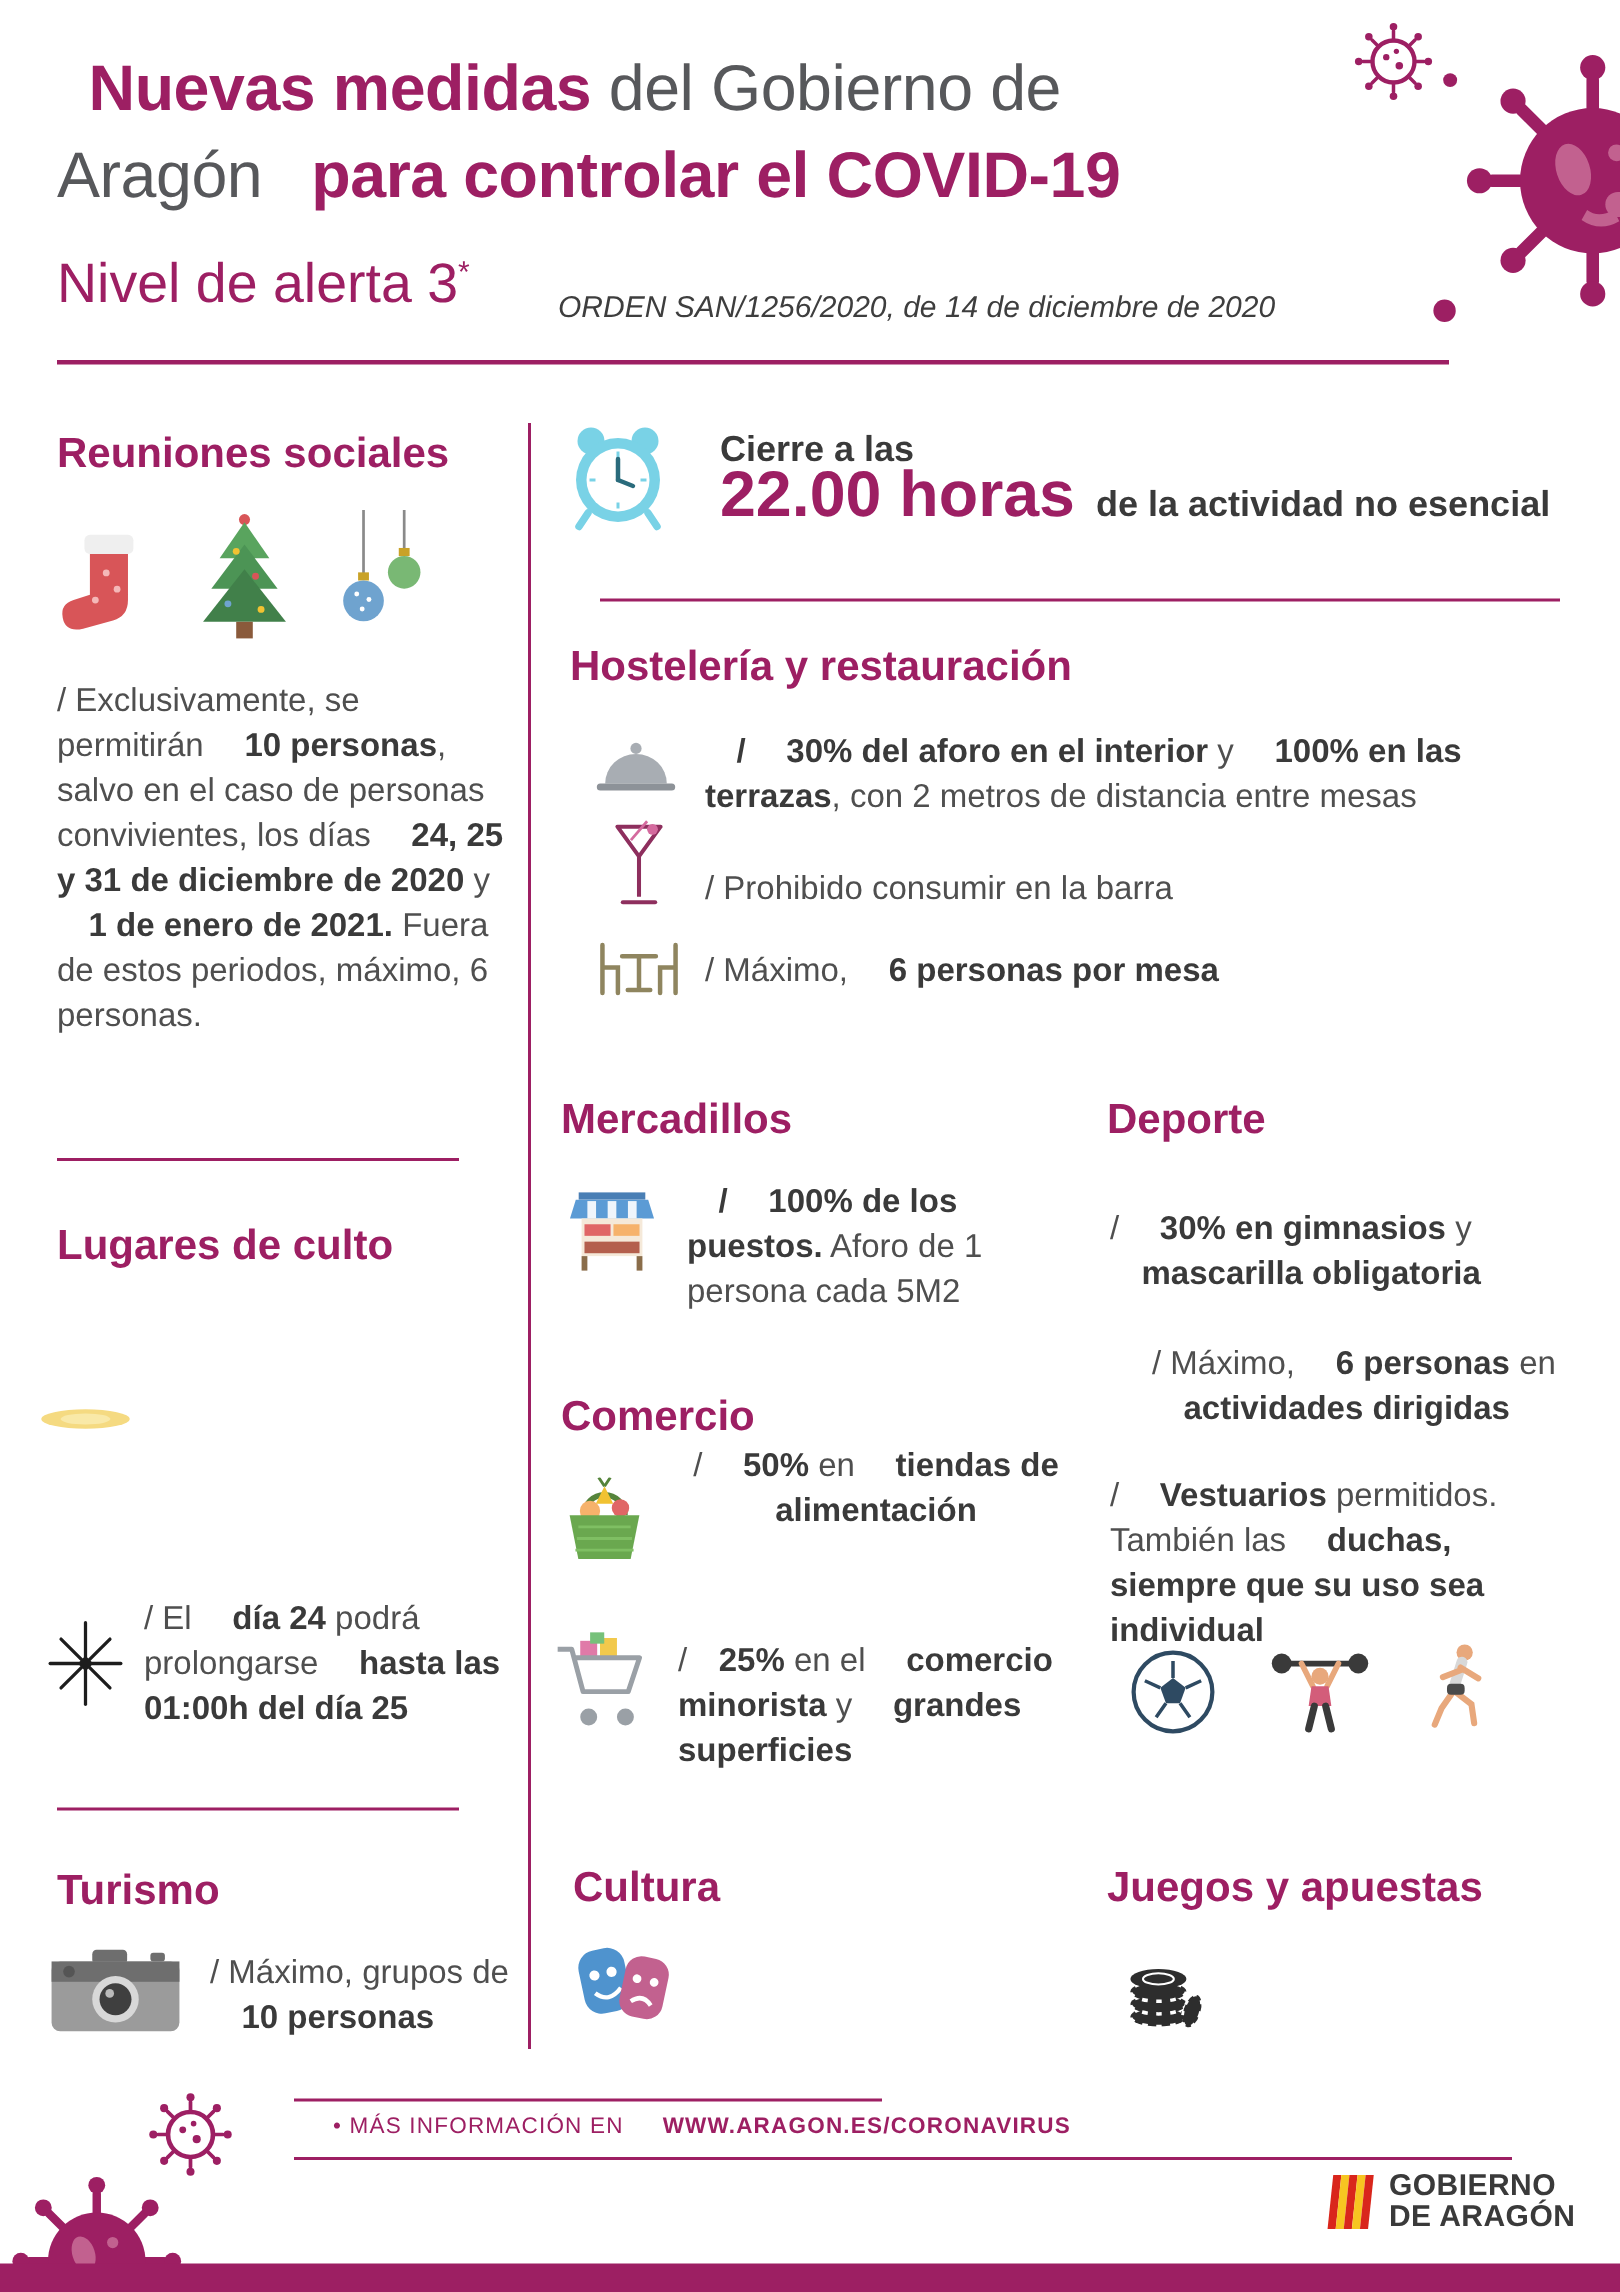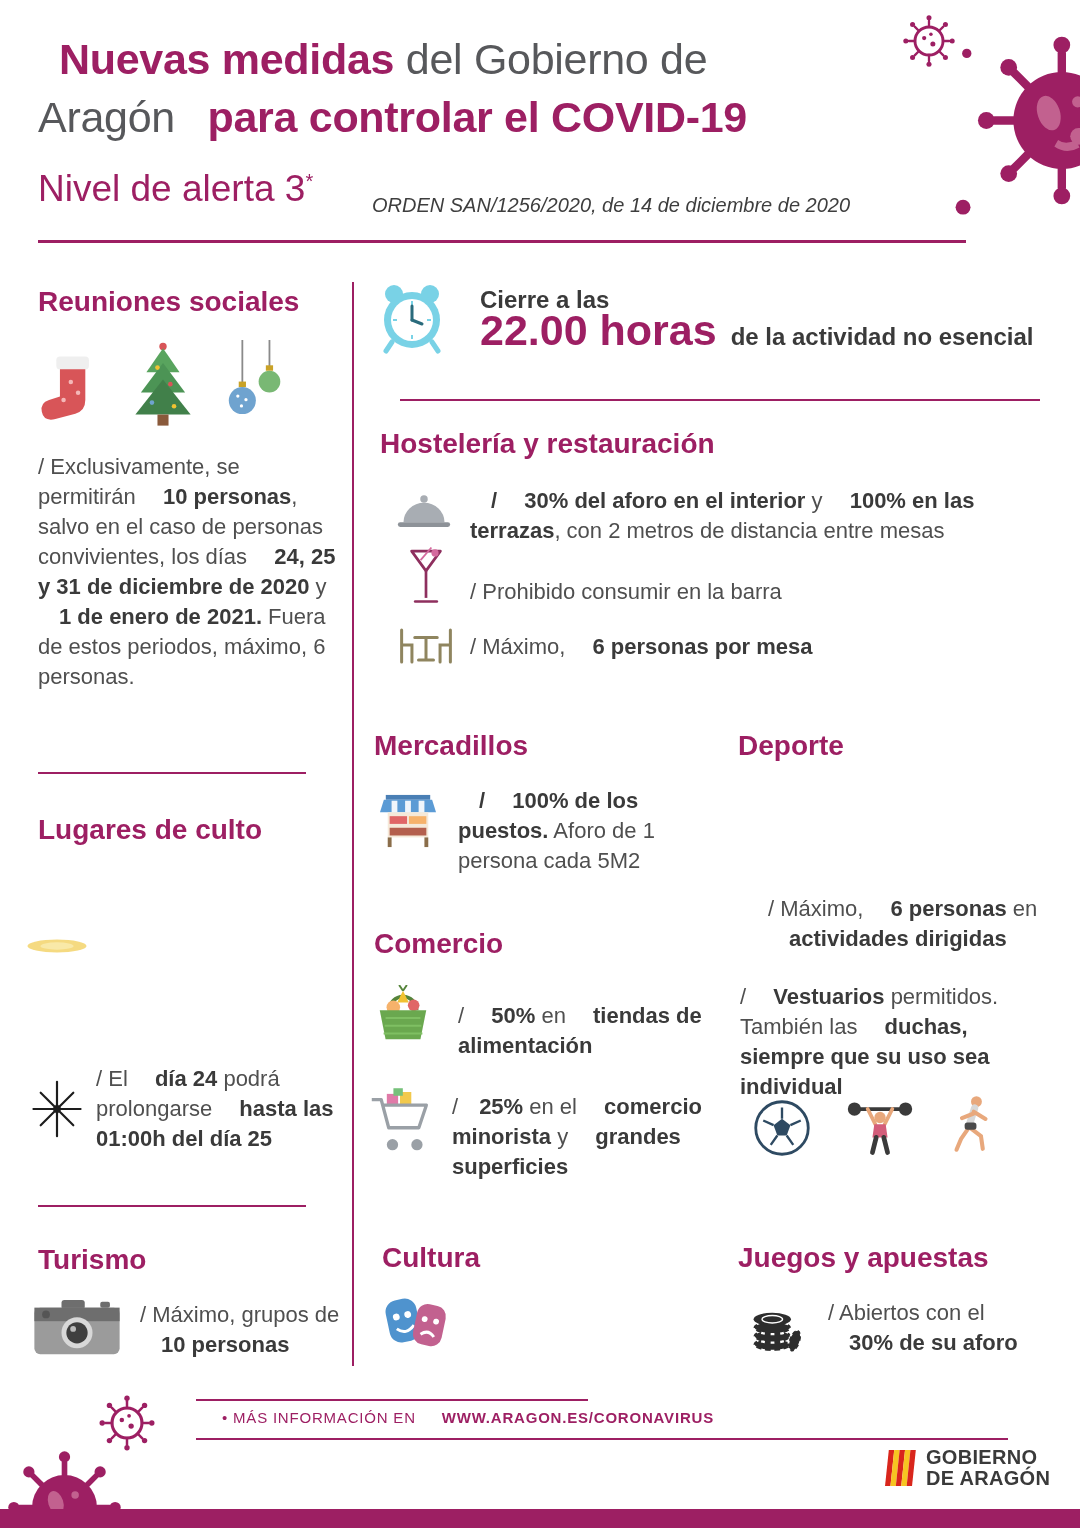--- a/index.html
+++ b/index.html
@@ -38,21 +38,21 @@
   #h-juegos{left:738px;top:1242px;}
 
   #reuniones-body{left:38px;top:452px;width:300px;}
   #culto-i1{left:96px;top:886px;width:242px;}
   #culto-i2{left:96px;top:1064px;width:242px;}
   #turismo-i1{left:140px;top:1300px;width:200px;}
   #host-i1{left:470px;top:486px;width:572px;}
   #host-i2{left:470px;top:577px;width:520px;}
   #host-i3{left:470px;top:632px;width:520px;}
   #merc-i1{left:458px;top:786px;width:240px;}
-  #com-i1{left:458px;top:1001px;width:252px;}
+  #com-i1{left:458px;top:962px;width:252px;text-align:center;}
   #com-i2{left:452px;top:1092px;width:256px;}
   #cult-i1{left:468px;top:1298px;width:240px;}
   #dep-i1{left:740px;top:804px;width:300px;}
   #dep-i2{left:768px;top:894px;width:300px;}
   #dep-i3{left:740px;top:982px;width:306px;}
   #jue-i1{left:828px;top:1298px;width:216px;}
 
   #closure-intro{position:absolute;left:480px;top:286px;font-size:24px;font-weight:700;color:#3a3a3a;}
   #closure-line2{position:absolute;left:480px;top:306px;display:flex;align-items:baseline;gap:14px;white-space:nowrap;}
   #closure-time{font-size:43px;font-weight:700;color:#9d1f63;}
@@ -334,20 +334,21 @@
     </g>
     <g transform="rotate(12 48 32)">
       <rect x="34" y="12" width="30" height="42" rx="11" fill="#c2618f"></rect>
       <circle cx="43" cy="28" r="3" fill="#fff"></circle>
         <circle cx="55" cy="28" r="3" fill="#fff"></circle>
       <path d="M42 44 q7 -7 14 0" stroke="#fff" stroke-width="3" fill="none"></path>
     </g>
   </svg>
 
   <h2 class="sec" id="h-deporte">Deporte</h2>
+  <p class="rich" id="dep-i1"><span>/ </span><span class="b">30% en gimnasios</span><span> y </span><span class="b">mascarilla obligatoria</span></p>
   <p class="rich" id="dep-i2"><span>/ Máximo, </span><span class="b">6 personas</span><span> en </span><span class="b">actividades dirigidas</span></p>
   <p class="rich" id="dep-i3"><span>/ </span><span class="b">Vestuarios</span><span> permitidos. También las </span><span class="b">duchas, siempre que su uso sea individual</span></p>
 
   <svg class="icon" id="soccer" viewBox="0 0 64 64">
     <circle cx="32" cy="32" r="28" fill="#ffffff" stroke="#2e4a62" stroke-width="3"></circle>
     <polygon points="32,22 41,29 37,40 27,40 23,29" fill="#2e4a62"></polygon>
     <path d="M32 22 v-12 M41 29 l11 -5 M37 40 l7 10 M27 40 l-7 10 M23 29 l-11 -5" stroke="#2e4a62" stroke-width="2.5" fill="none"></path>
   </svg>
   <svg class="icon" id="lifter" viewBox="0 0 74 74">
     <line x1="8" y1="18" x2="66" y2="18" stroke="#3a3a3a" stroke-width="4"></line>
@@ -380,21 +381,20 @@
   <svg class="icon" id="chips" viewBox="0 0 60 66">
     <ellipse cx="26" cy="56" rx="20" ry="7" fill="#2d2d2d" stroke="#ffffff" stroke-width="2.5" stroke-dasharray="4 6"></ellipse>
     <ellipse cx="26" cy="47" rx="20" ry="7" fill="#2d2d2d" stroke="#ffffff" stroke-width="2.5" stroke-dasharray="4 6"></ellipse>
     <ellipse cx="26" cy="38" rx="20" ry="7" fill="#2d2d2d" stroke="#ffffff" stroke-width="2.5" stroke-dasharray="4 6"></ellipse>
     <ellipse cx="26" cy="29" rx="20" ry="7" fill="#2d2d2d"></ellipse>
     <ellipse cx="26" cy="29" rx="11" ry="4" fill="none" stroke="#ffffff" stroke-width="1.5"></ellipse>
     <g transform="rotate(18 50 52)">
       <ellipse cx="50" cy="52" rx="6" ry="12" fill="#2d2d2d" stroke="#ffffff" stroke-width="2" stroke-dasharray="3 5"></ellipse>
     </g>
   </svg>
-  <p class="rich" id="jue-i1"><span>/ Abiertos con el </span><span class="b">30% de su aforo</span></p>
 
   <svg class="icon" id="virus-bottom-small" viewBox="0 0 60 60">
     <use href="#sym-virus-outline"></use>
   </svg>
   <svg class="icon" id="virus-bottom-solid" viewBox="0 0 200 200">
     <use href="#sym-virus"></use>
   </svg>
 
   <div class="hr" id="hr-info-top"></div>
   <div id="info-text"><span>•   </span><span>MÁS INFORMACIÓN EN </span><span class="b">WWW.ARAGON.ES/CORONAVIRUS</span></div>

